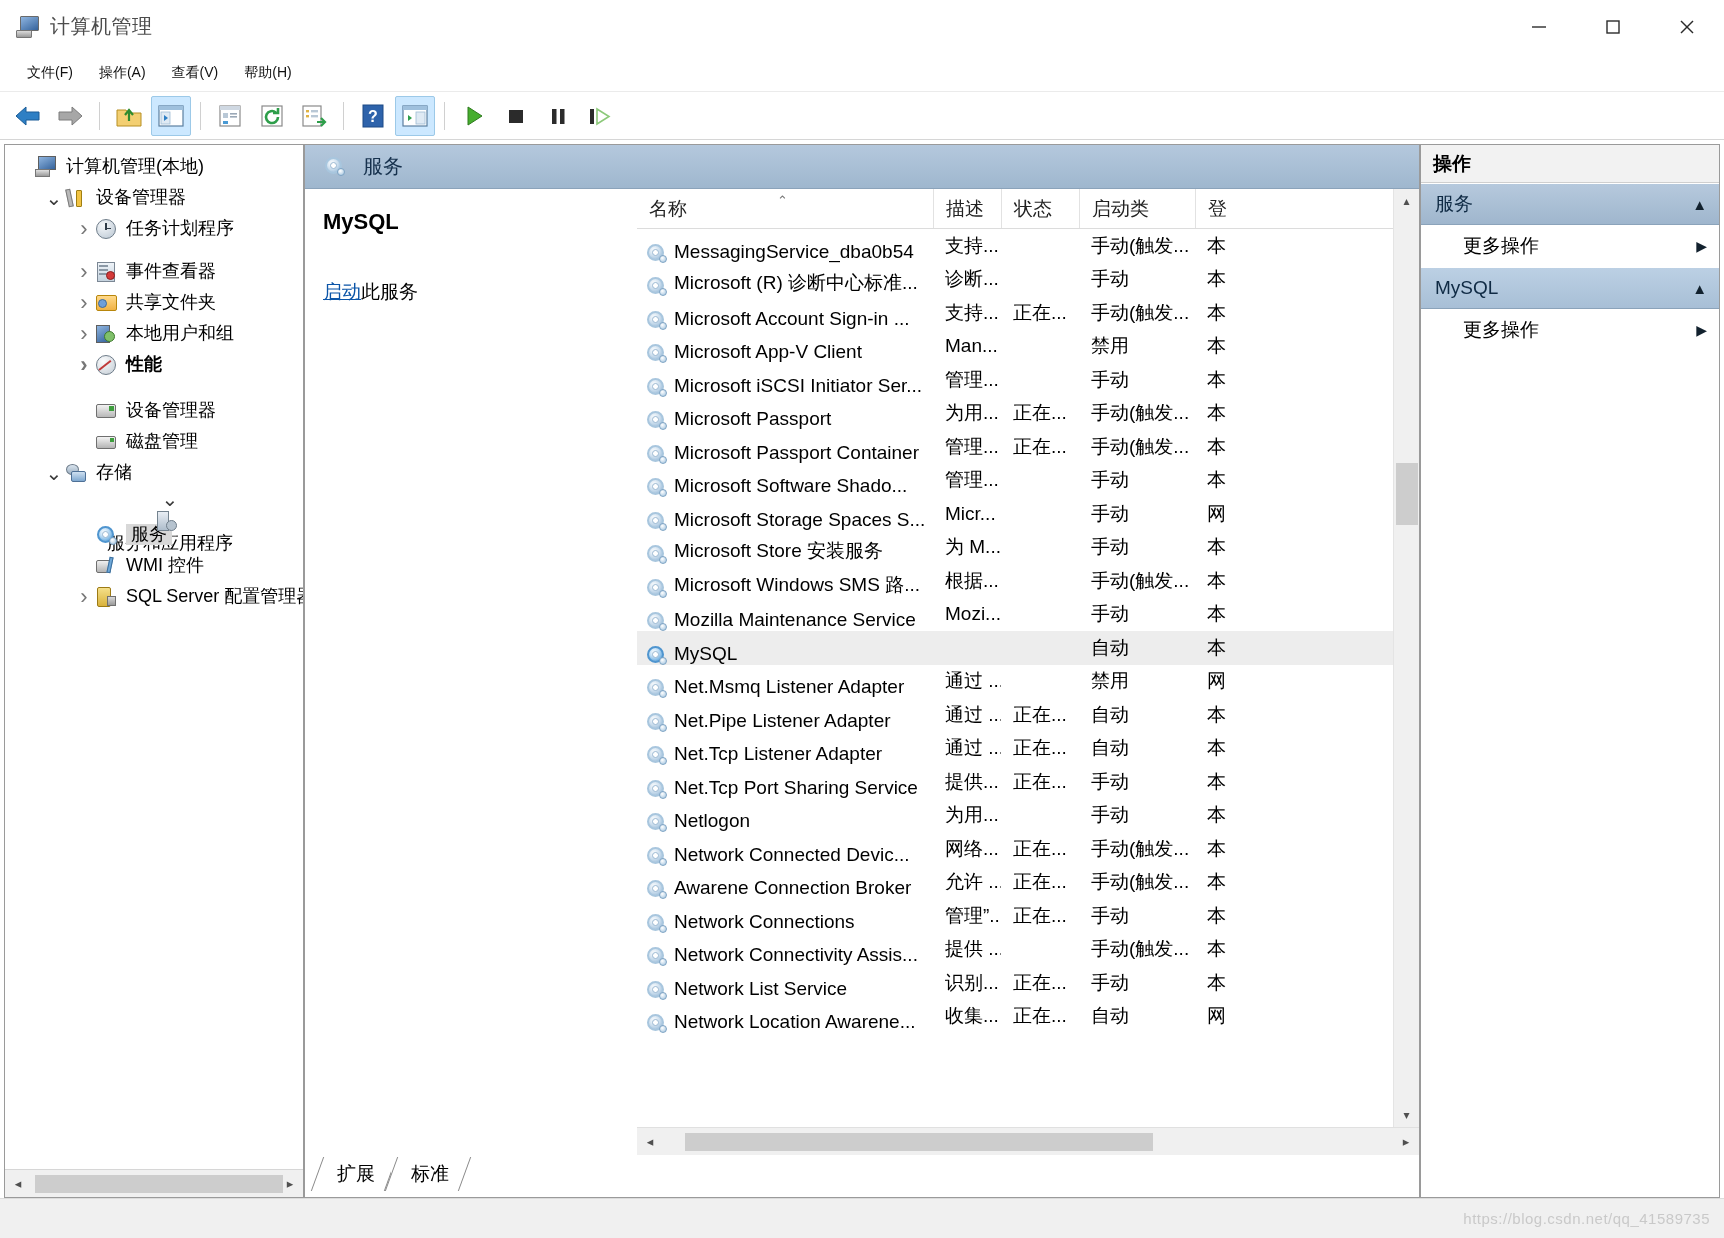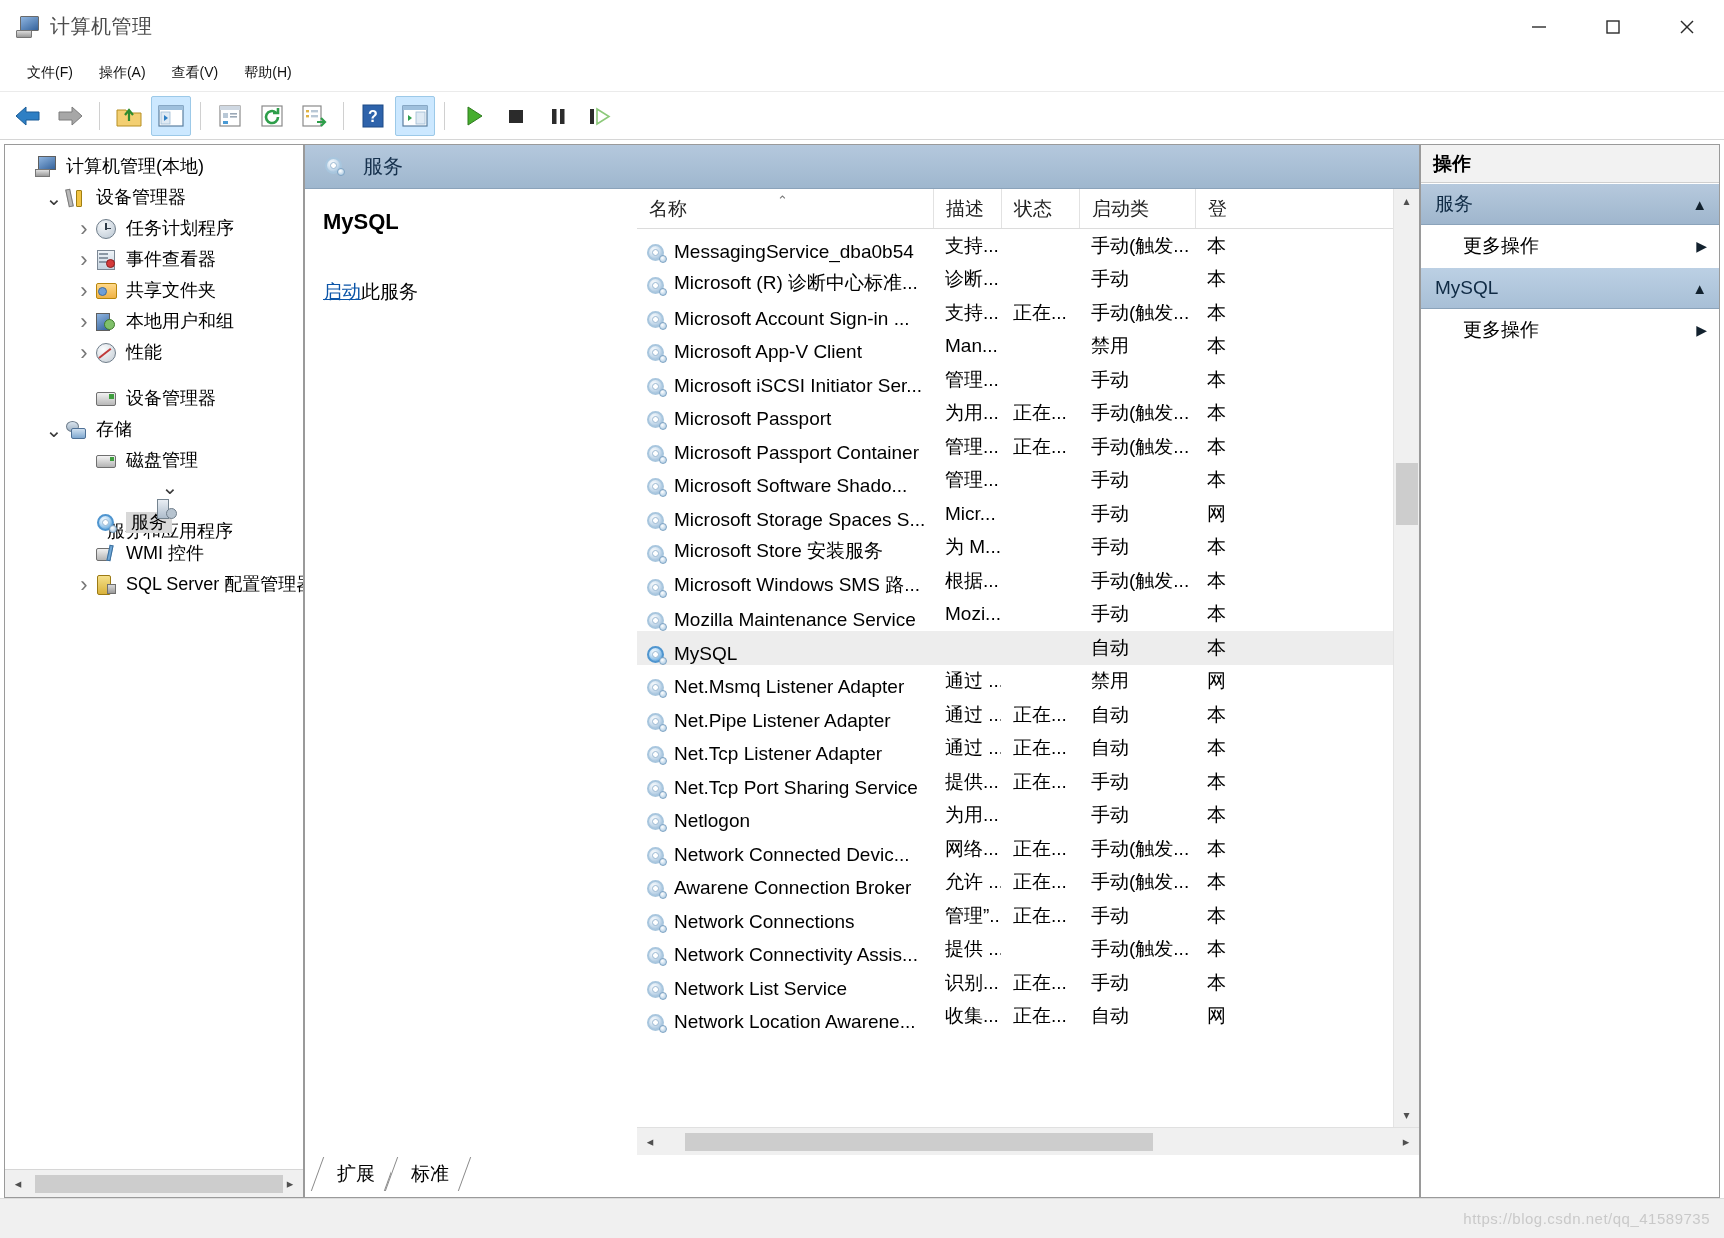--- a/index.html
+++ b/index.html
@@ -438,21 +438,21 @@
           </div>
           <div class="tree-row" style="padding-left: 68px;">
             <div class="twisty collapsed"></div>
             <div class="tree-icon ic-clock">
               <div class="a"></div>
               <div class="b"></div>
               <div class="c"></div>
             </div>
             <span class="tree-label">任务计划程序</span>
           </div>
-          <div class="tree-row" style="padding-left: 68px;">
+          <div class="tree-row" style="padding-left: 68px; margin-top: 12px;">
             <div class="twisty collapsed"></div>
             <div class="tree-icon ic-event">
               <div class="a"></div>
               <div class="b"></div>
               <div class="c"></div>
             </div>
             <span class="tree-label">事件查看器</span>
           </div>
           <div class="tree-row" style="padding-left: 68px;">
             <div class="twisty collapsed"></div>
@@ -463,51 +463,51 @@
             <span class="tree-label">共享文件夹</span>
           </div>
           <div class="tree-row" style="padding-left: 68px;">
             <div class="twisty collapsed"></div>
             <div class="tree-icon ic-users">
               <div class="a"></div>
               <div class="b"></div>
             </div>
             <span class="tree-label">本地用户和组</span>
           </div>
-          <div class="tree-row" style="padding-left: 68px;">
+          <div class="tree-row" style="padding-left: 68px; font-weight: bold;">
             <div class="twisty collapsed"></div>
             <div class="tree-icon ic-perf">
               <div class="a"></div>
               <div class="b"></div>
             </div>
             <span class="tree-label">性能</span>
           </div>
           <div class="tree-row" style="padding-left: 68px; margin-top: 15px;">
             <div class="twisty "></div>
             <div class="tree-icon ic-device">
               <div class="a"></div>
               <div class="b"></div>
             </div>
             <span class="tree-label">设备管理器</span>
           </div>
+          <div class="tree-row" style="padding-left: 68px;">
+            <div class="twisty "></div>
+            <div class="tree-icon ic-disk">
+              <div class="a"></div>
+              <div class="b"></div>
+            </div>
+            <span class="tree-label">磁盘管理</span>
+          </div>
           <div class="tree-row" style="padding-left: 38px;">
             <div class="twisty expanded"></div>
             <div class="tree-icon ic-storage">
               <div class="a"></div>
               <div class="b"></div>
             </div>
             <span class="tree-label">存储</span>
-          </div>
-          <div class="tree-row" style="padding-left: 68px;">
-            <div class="twisty "></div>
-            <div class="tree-icon ic-disk">
-              <div class="a"></div>
-              <div class="b"></div>
-            </div>
-            <span class="tree-label">磁盘管理</span>
           </div>
           <div class="tree-row" style="padding-left: 38px; flex-direction: column;">
             <div class="twisty expanded"></div>
             <div class="tree-icon ic-svcapp">
               <div class="a"></div>
               <div class="b"></div>
             </div>
             <span class="tree-label">服务和应用程序</span>
           </div>
           <div class="tree-row selected" style="padding-left: 68px;">

